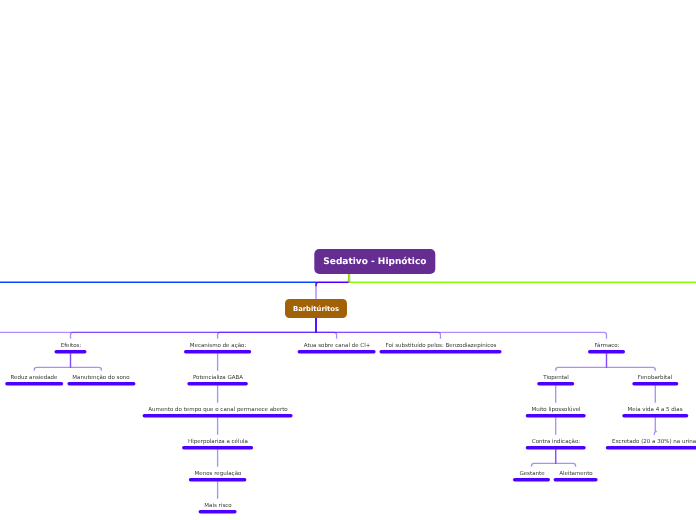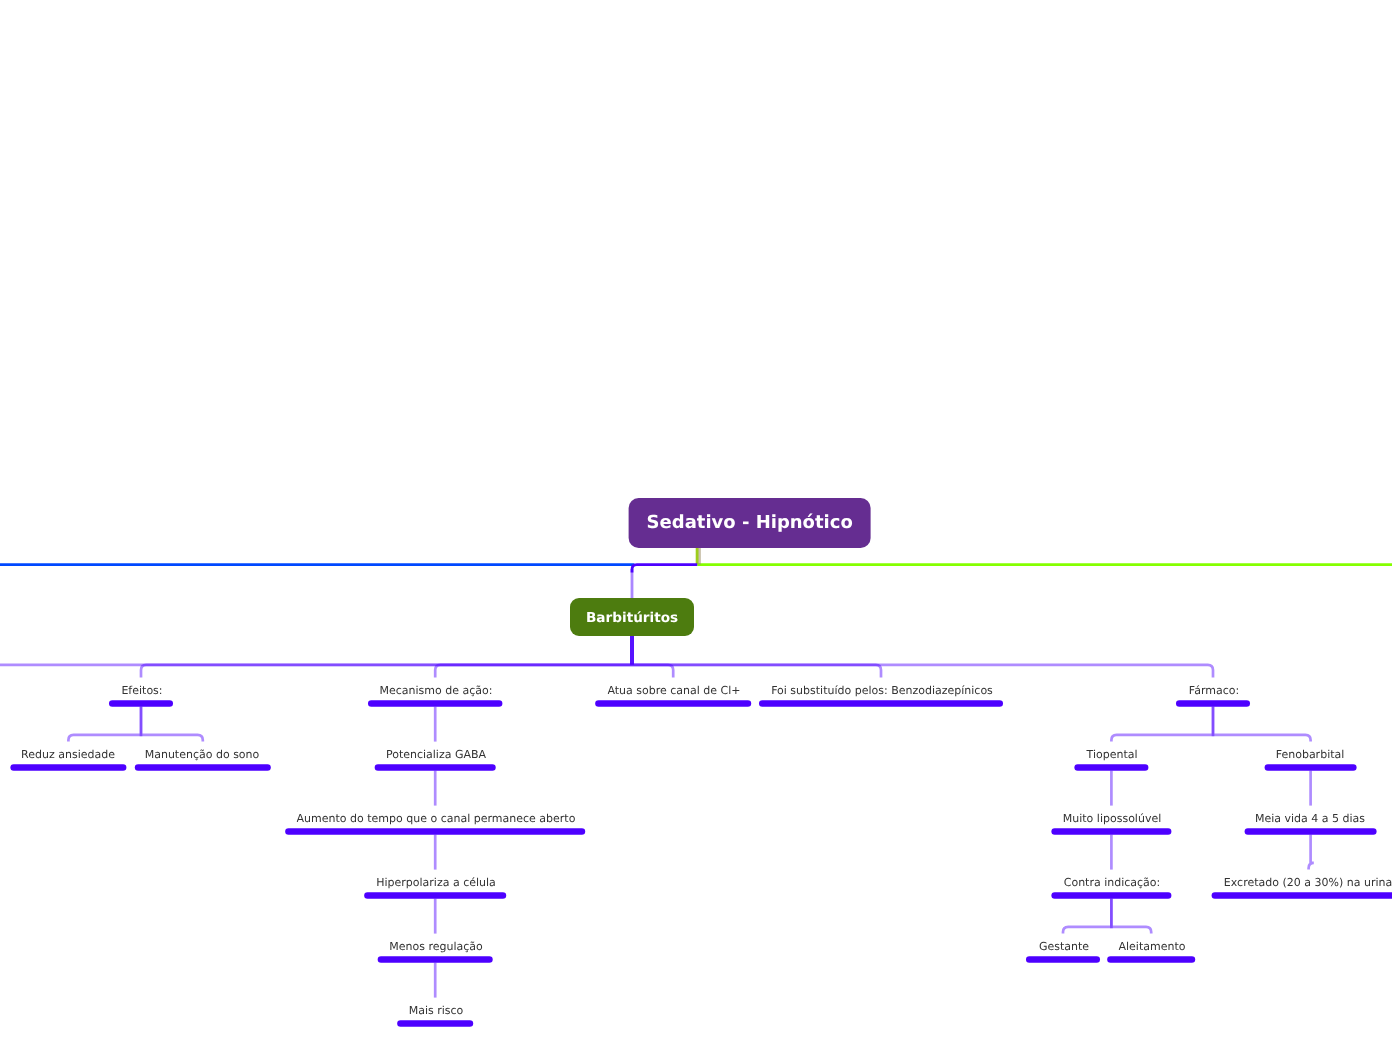--- a/index.html
+++ b/index.html
@@ -69,21 +69,21 @@
       <path d="M555.7 417.3 V431.4 V434.8" fill="none" stroke="#4d00ff" stroke-width="1.35" opacity="0.45"></path>
       <path d="M555.7 449.3 V463.4 H534.1 Q531.5 463.4 531.5 466 V466.8" fill="none" stroke="#4d00ff" stroke-width="1.35" opacity="0.45"></path>
       <path d="M555.7 449.3 V463.4 H573 Q575.6 463.4 575.6 466 V466.8" fill="none" stroke="#4d00ff" stroke-width="1.35" opacity="0.45"></path>
       <path d="M655.3 385.3 V399.4 V402.8" fill="none" stroke="#4d00ff" stroke-width="1.35" opacity="0.45"></path>
       <path d="M655.3 417.3 V431.4 H656.9 Q654.3 431.4 654.3 434 V434.8" fill="none" stroke="#4d00ff" stroke-width="1.35" opacity="0.45"></path>
     </svg>
   <div id="nodes">
       <div class="boxnode" style="left: 349px; top: 249px; width: 121.4px; height: 25px; background: rgb(101, 45, 145); border-radius: 5px; margin-left: 26px;">
         <span style="font-size: 9px; font-weight: bold;">Sedativo - Hipnótico</span>
       </div>
-      <div class="boxnode" style="left: 316px; top: 299px; width: 62px; height: 19px; background: #4d7c0f; border-radius: 4.5px;">
+      <div class="boxnode" style="left: 316px; top: 299px; width: 62px; height: 19px; background: #a16207; border-radius: 4.5px;">
         <span style="font-size: 6.8px; font-weight: bold;">Barbitúritos</span>
       </div>
       <div class="topic" style="left: 70.5px; top: 342.1px;">
         <span class="cap">Efeitos:</span>
       </div>
       <div class="topic" style="left: 34.2px; top: 374.1px;">
         <span class="cap">Reduz ansiedade</span>
       </div>
       <div class="topic" style="left: 101.4px; top: 374.1px;">
         <span class="cap">Manutenção do sono</span>

